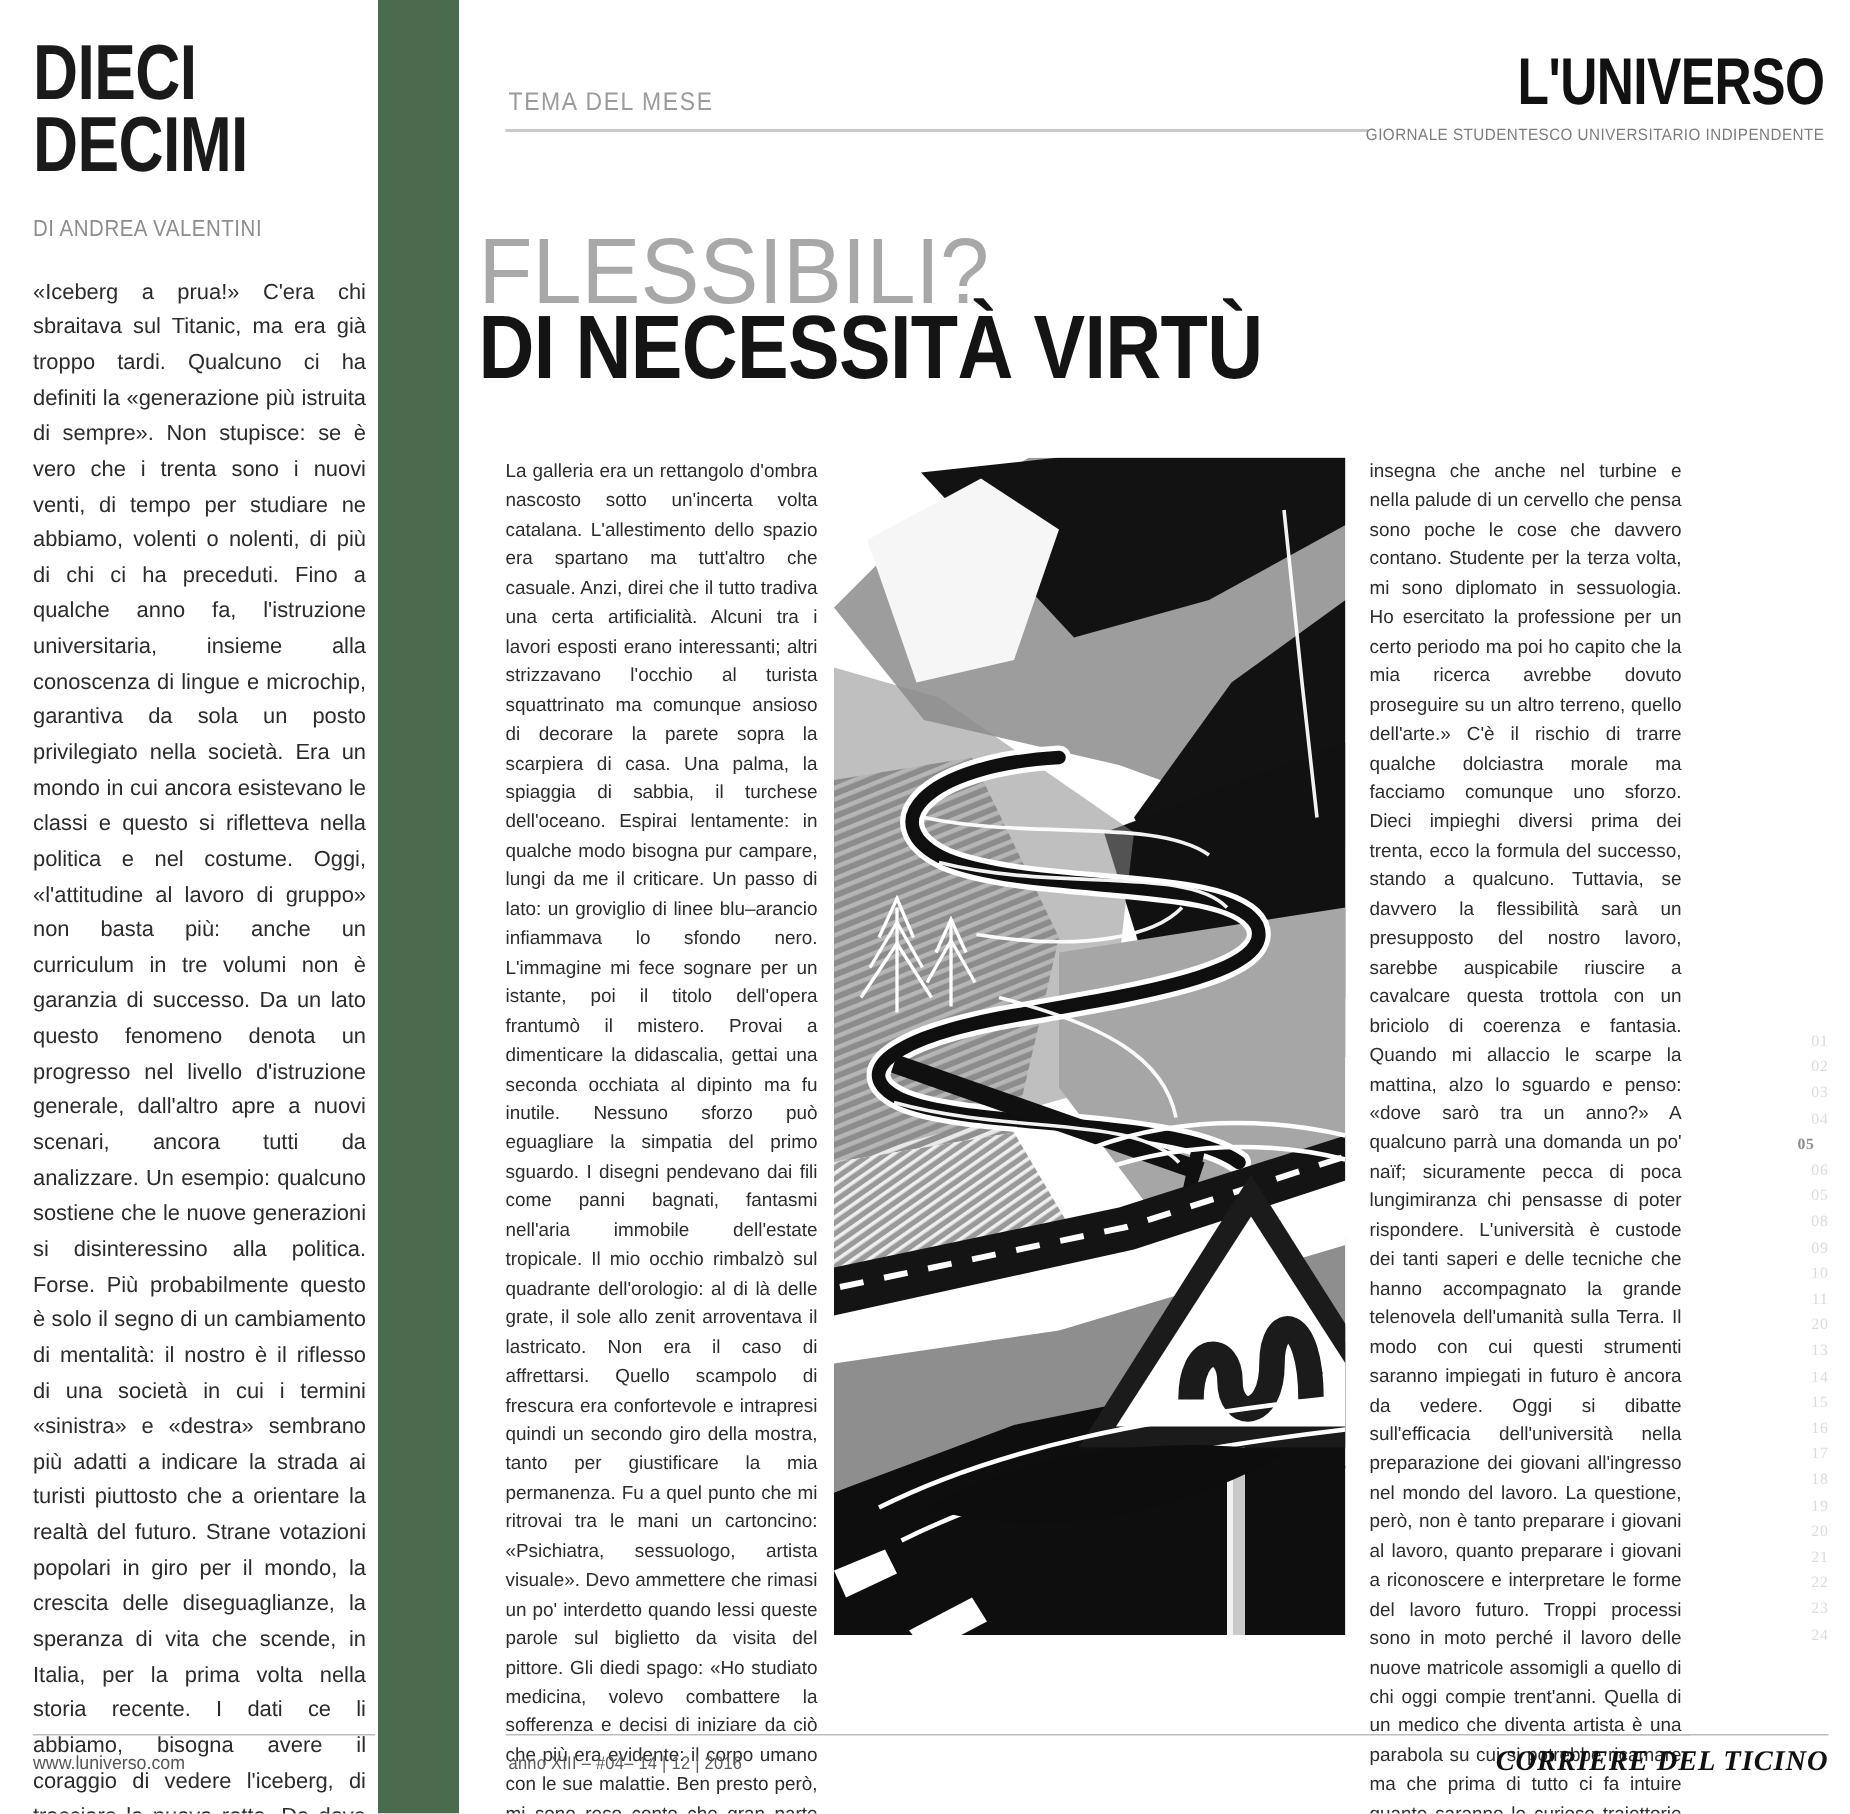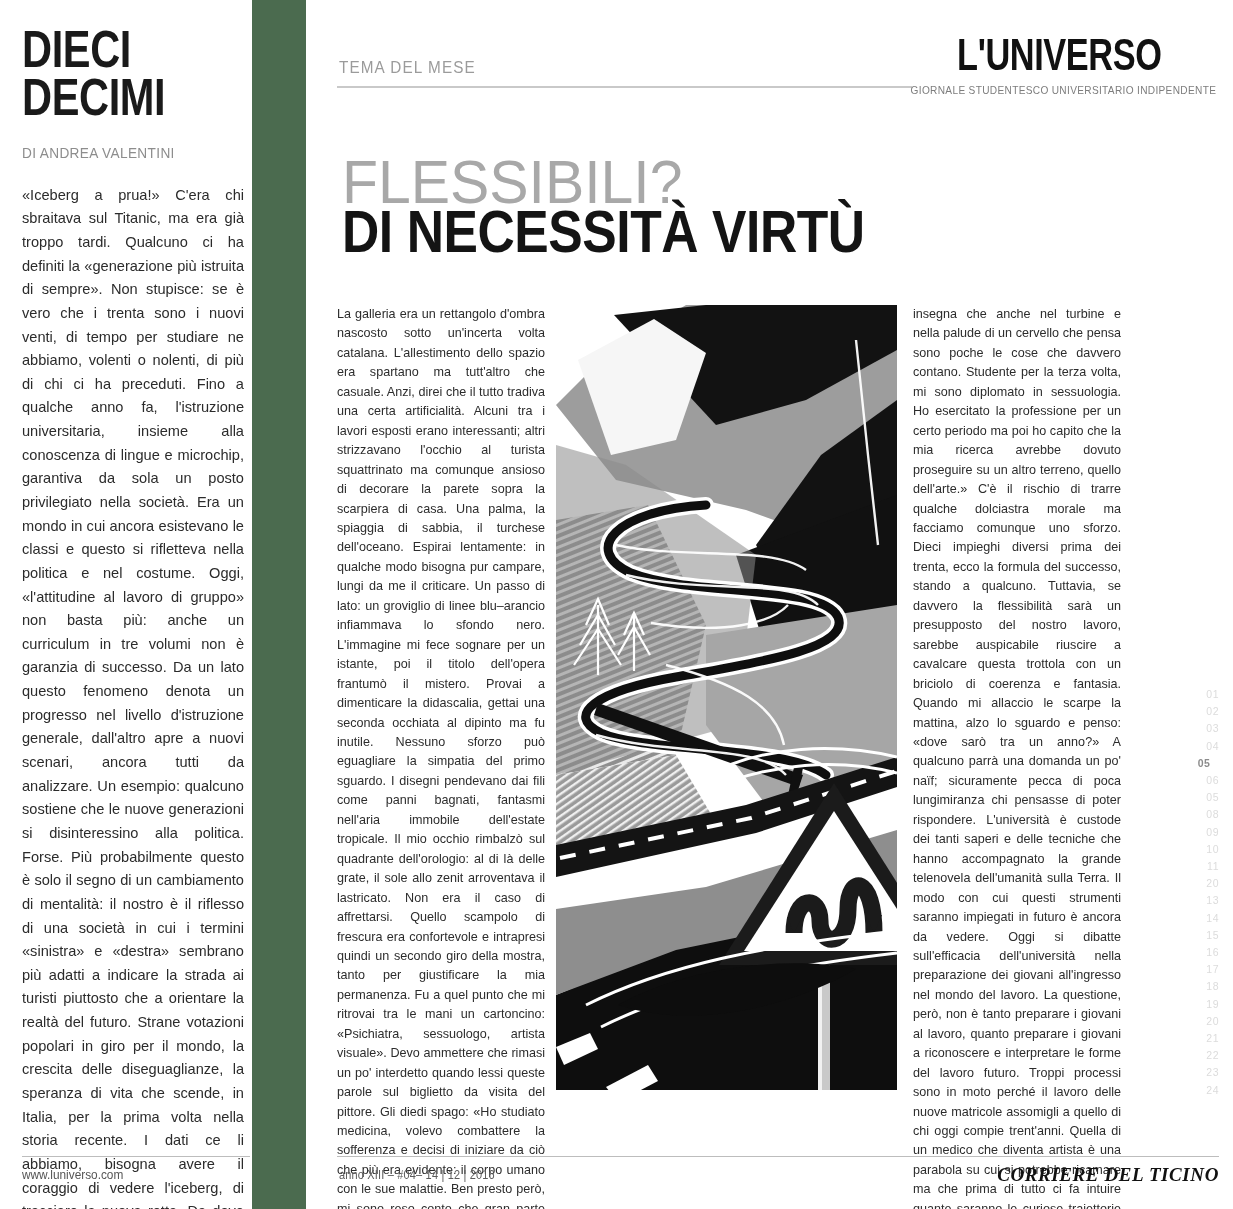--- a/index.html
+++ b/index.html
@@ -59,21 +59,21 @@
     height: 2px; background: #c9c9c9;
   }
   .head-kicker {
     position: absolute; left: 339px; top: 58px;
     font-size: 17px; letter-spacing: 1.2px; color: #9b9b9b;
     transform: scaleX(0.9); transform-origin: left center;
     white-space: nowrap;
   }
   .masthead {
     position: absolute; right: 17px; top: 33px;
-    text-align: left;
+    text-align: right;
   }
   .masthead .mh-name {
     font-family: "Liberation Sans Narrow", "Liberation Sans", sans-serif;
     font-weight: 700;
     font-size: 44px;
     line-height: 1;
     letter-spacing: -0.5px;
     color: #111;
     transform: scaleX(0.78);
     transform-origin: right top;
@@ -84,21 +84,21 @@
     font-size: 11px;
     letter-spacing: 0.35px;
     color: #7d7d7d;
     transform: scaleX(0.92);
     transform-origin: right center;
     white-space: nowrap;
   }
 
   
   .headline {
-    position: absolute; left: 342px; top: 155px;
+    position: absolute; left: 319px; top: 155px;
   }
   .hl-line1 {
     font-family: "Liberation Sans Narrow", "Liberation Sans", sans-serif;
     font-weight: 400;
     font-size: 62px;
     line-height: 0.88;
     color: #a8a8a8;
     transform: scaleX(0.95);
     transform-origin: left top;
     white-space: nowrap;
@@ -137,21 +137,21 @@
     overflow: hidden;
     background: #ffffff;
   }
   .illo svg { display: block; }
 
   
   .pagenums {
     position: absolute; right: 14px; top: 686px;
     width: 30px;
     text-align: right;
-    font-family: Liberation Sans, sans-serif;
+    font-family: Liberation Serif, serif;
     font-size: 10.5px;
     line-height: 17.2px;
     color: #dcdcdc;
     letter-spacing: 0.5px;
   }
   .pagenums .pn-current { color: #8c8c8c; font-weight: 700; text-align: center; }
 
   
   .foot-rule-left {
     position: absolute; left: 22px; top: 1156px; width: 228px;

